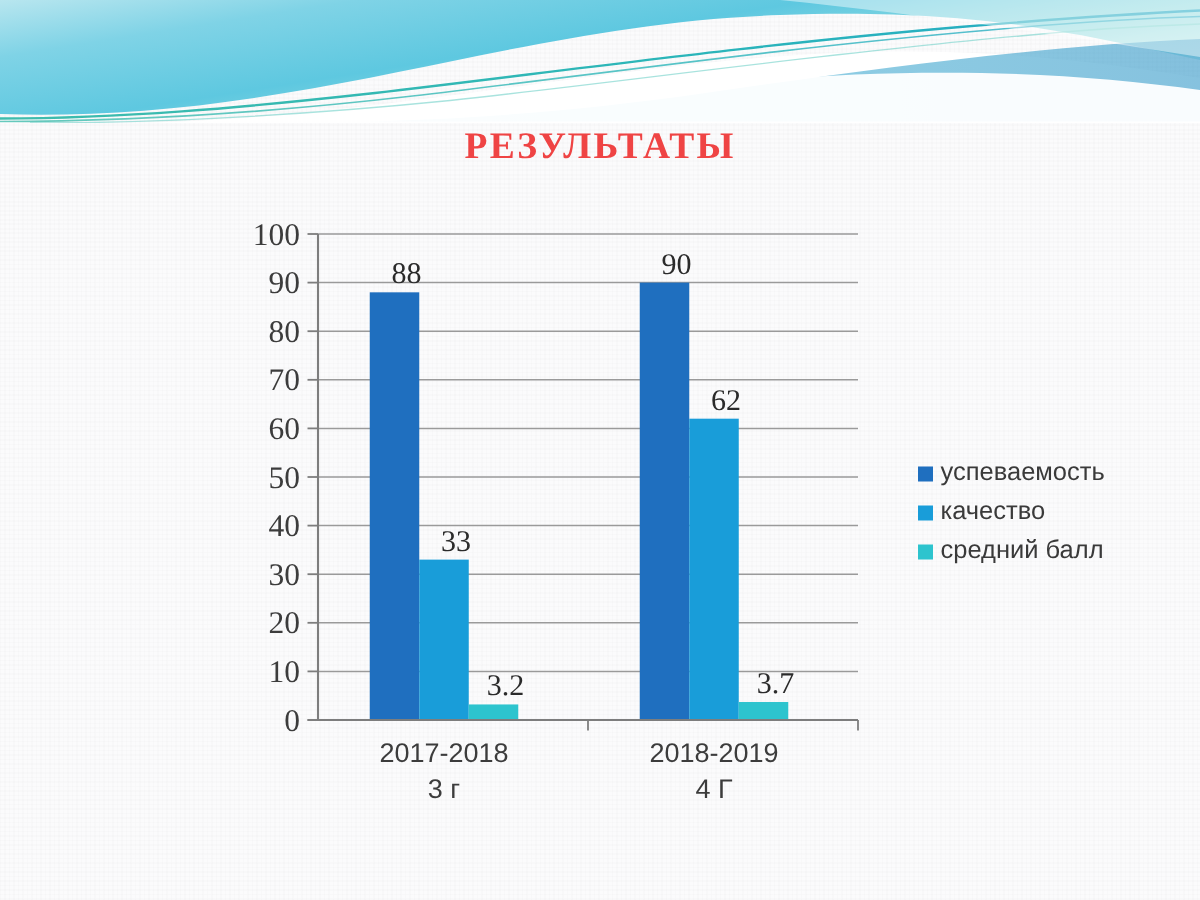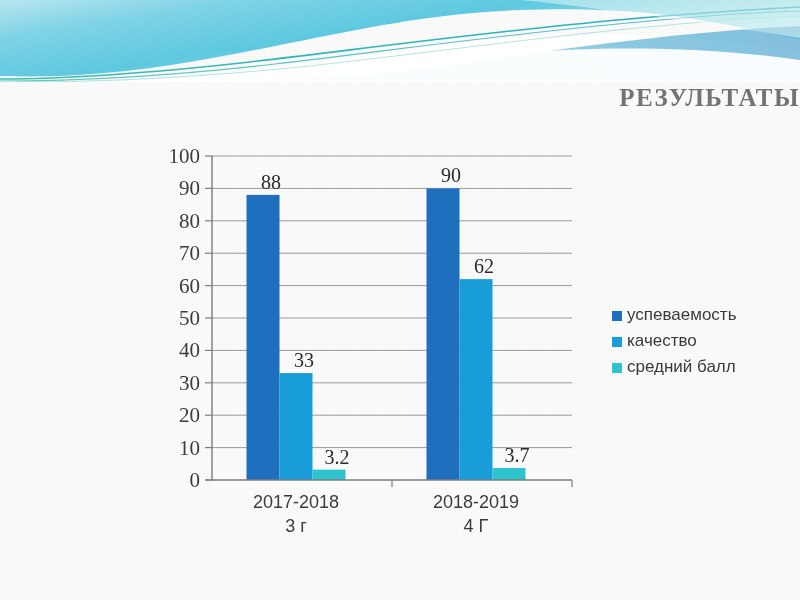--- a/index.html
+++ b/index.html
@@ -38,26 +38,26 @@
     width: 800px;
     height: 82px;
   }
 
   
   #page-title {
     position: absolute;
     top: 84px;
     left: 0;
     width: 800px;
-    text-align: right;
+    text-align: center;
     font-family: "Liberation Serif", serif;
     font-weight: bold;
     font-size: 25px;
     letter-spacing: 1.5px;
-    color: #737373;
+    color: #ef4444;
   }
 
   
   #chart-area {
     position: absolute;
     left: 150px;
     top: 140px;
     width: 640px;
     height: 400px;
   }

